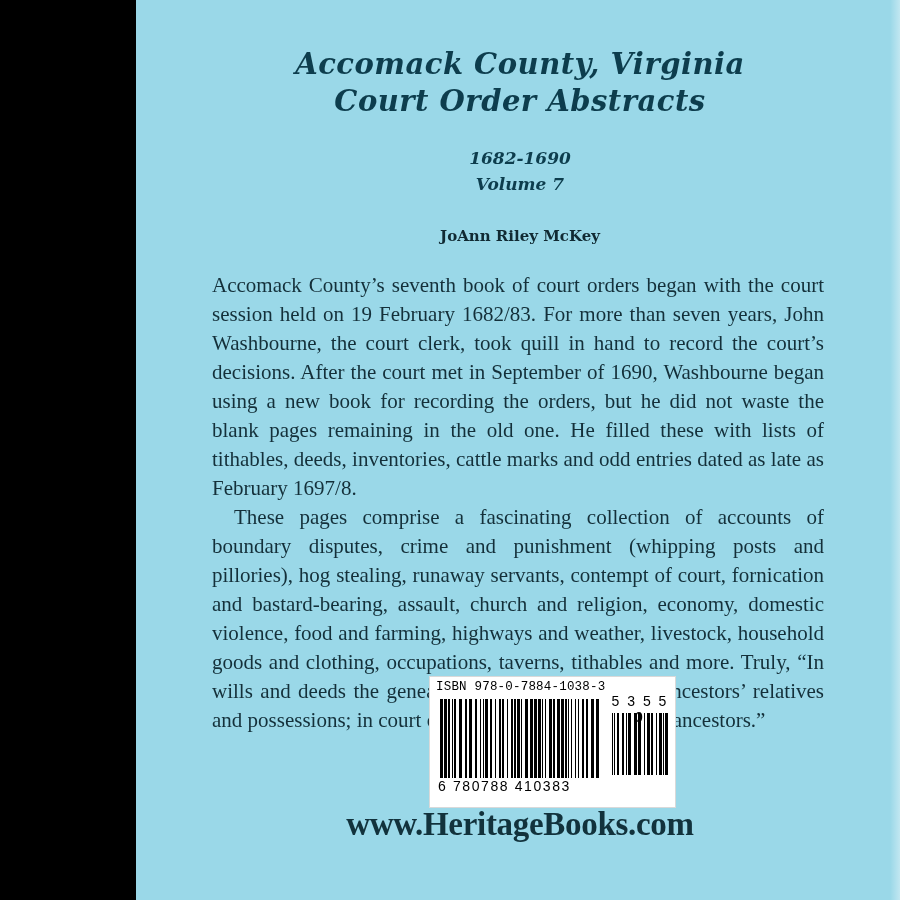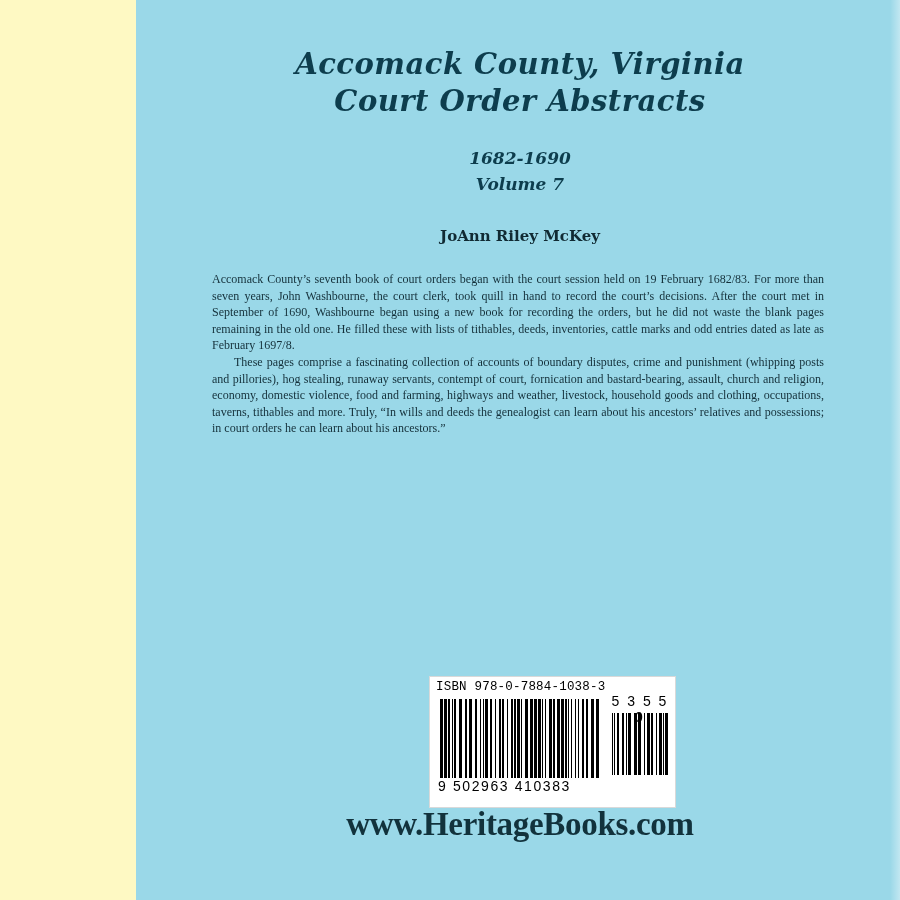--- a/index.html
+++ b/index.html
@@ -10,21 +10,21 @@
   body {
     width: 900px;
     height: 900px;
     font-family: "Liberation Serif", serif;
     overflow: hidden;
   }
   #page {
     position: relative;
     width: 712px;
     height: 900px;
-    background: #fef9c3;
+    background: #000000;
   }
   #cover {
     position: absolute;
     left: 136px;
     top: 0px;
     width: 768px;
     height: 900px;
     background: #9ad8e8;
     overflow: hidden;
   }
@@ -67,21 +67,21 @@
     margin-top: 30px;
     color: #102a33;
     font-family: "DejaVu Serif", serif;
     font-weight: bold;
     font-size: 15px;
   }
   .blurb {
     margin: 26px 80px 0 76px;
     color: #14303a;
     font-family: "Liberation Serif", serif;
-    font-size: 12px;
+    font-size: 21px;
     line-height: 1.38;
     text-align: justify;
   }
   .blurb p {
     margin: 0;
     text-indent: 22px;
   }
   .blurb p.first {
     text-indent: 0;
   }
@@ -227,21 +227,21 @@
           <span class="bar" style="left:125px;width:2px;"></span>
           <span class="bar" style="left:128px;width:1px;"></span>
           <span class="bar" style="left:131px;width:1px;"></span>
           <span class="bar" style="left:135px;width:1px;"></span>
           <span class="bar" style="left:138px;width:1px;"></span>
           <span class="bar" style="left:142px;width:2px;"></span>
           <span class="bar" style="left:146px;width:2px;"></span>
           <span class="bar" style="left:151px;width:3px;"></span>
           <span class="bar" style="left:156px;width:3px;"></span>
         </div>
-      <div class="ean-digits">9 502963 410383</div>
+      <div class="ean-digits">6 780788 410383</div>
       <div class="addon-digits">5 3 5 5 0</div>
       <div class="addon-bars" id="addon-bars">
           <span class="bar" style="left:0px;width:1px;"></span>
           <span class="bar" style="left:2px;width:1px;"></span>
           <span class="bar" style="left:5px;width:2px;"></span>
           <span class="bar" style="left:10px;width:2px;"></span>
           <span class="bar" style="left:14px;width:1px;"></span>
           <span class="bar" style="left:16px;width:3px;"></span>
           <span class="bar" style="left:22px;width:3px;"></span>
           <span class="bar" style="left:26px;width:3px;"></span>

